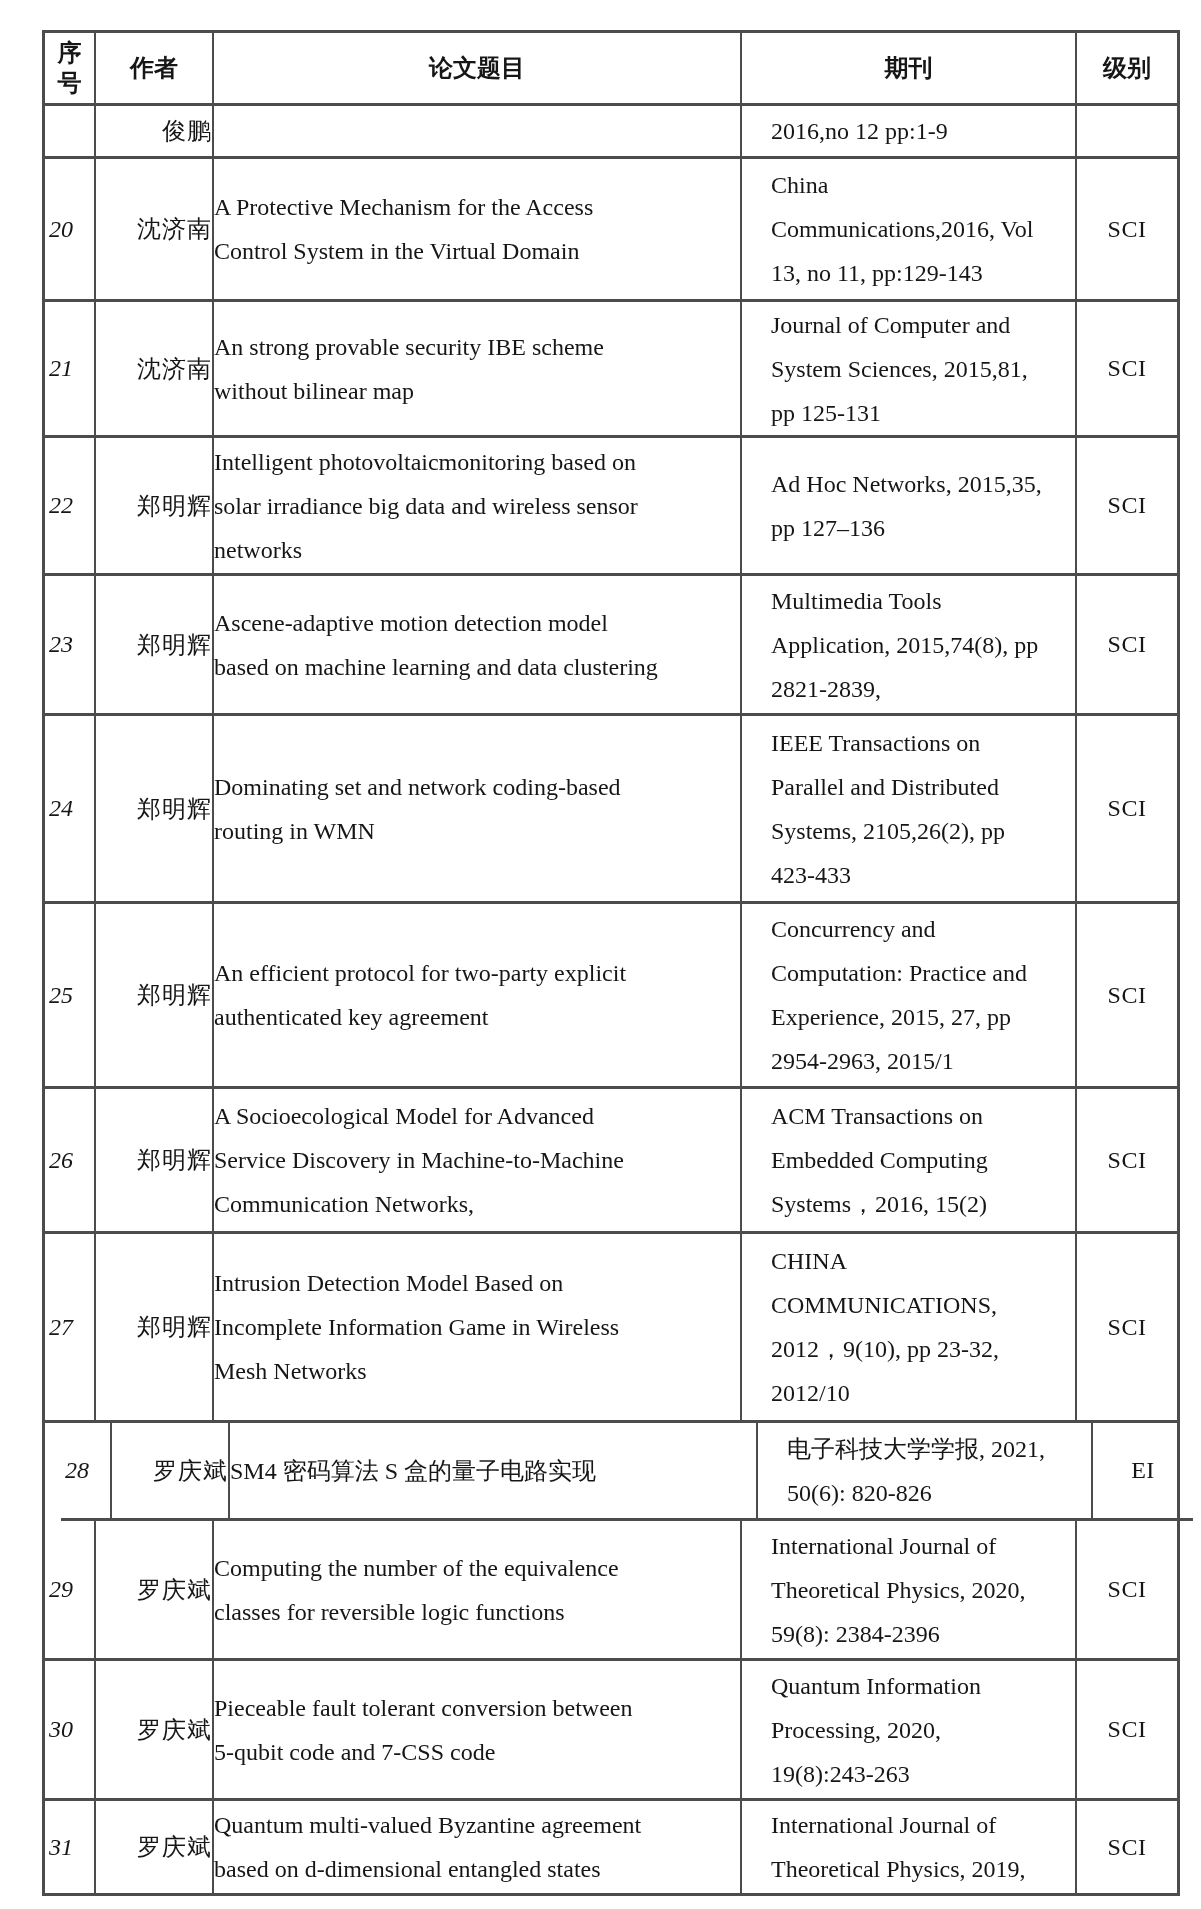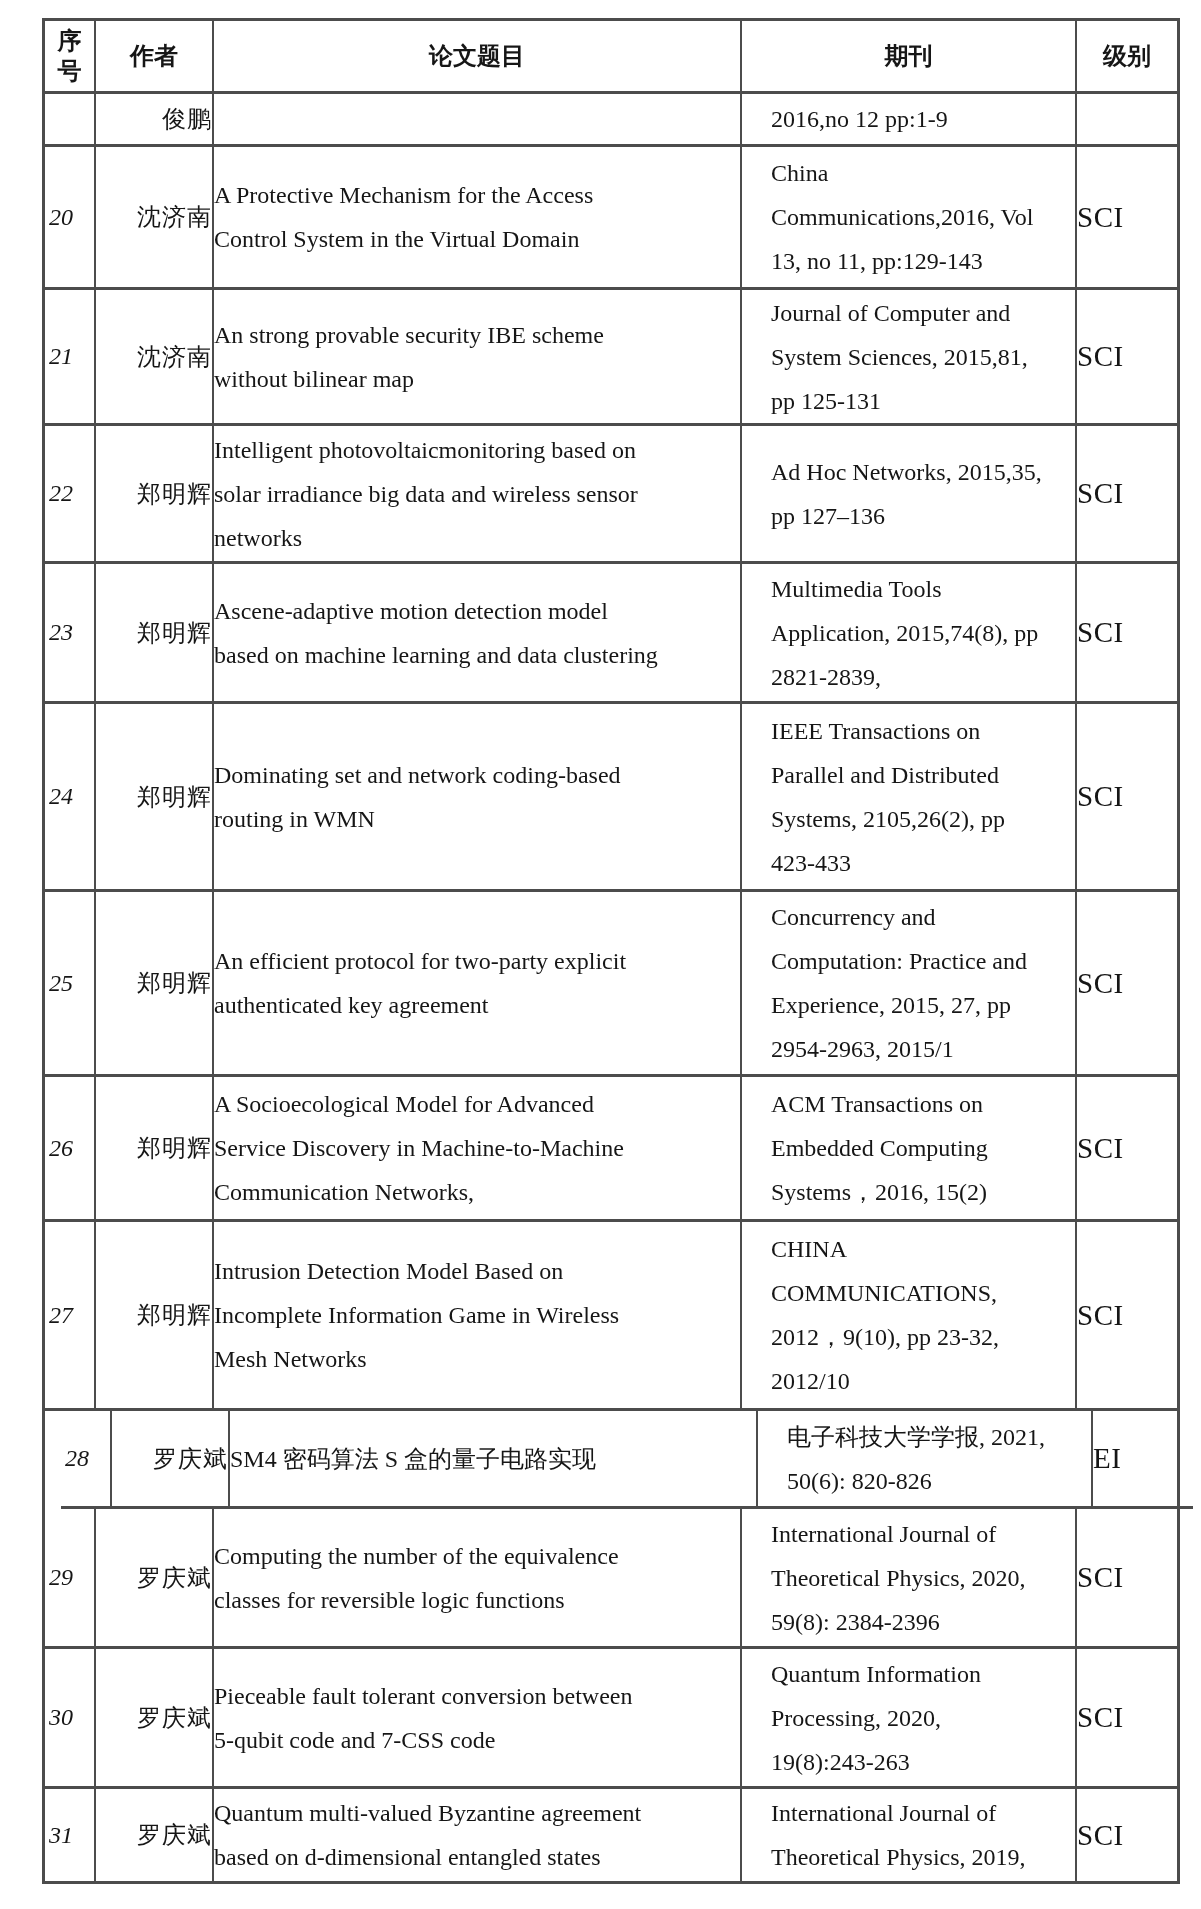--- a/index.html
+++ b/index.html
@@ -9,21 +9,21 @@
   }
   *{box-sizing:border-box;margin:0;padding:0;}
   html,body{width:1201px;height:1909px;overflow:hidden;background:var(--bg-c);}
   body{
     font-family:"Liberation Serif","DejaVu Serif",serif;
     color:var(--text-c);
     position:relative;
   }
   .paper-table{
     position:absolute;
-    left:42px;top:18px;width:1138px;
+    left:42px;top:30px;width:1138px;
     border:3px solid var(--border-c);
     border-bottom:none;
     background:var(--bg-c);
   }
   .t-row{
     display:grid;
     grid-template-columns:51px 118px 528px 335px 100px;
     border-bottom:3px solid var(--border-c);
     width:1132px;
   }
@@ -60,22 +60,22 @@
   }
   .cell-title,.cell-journal{
     justify-content:flex-start;
     font-size:24px;
     line-height:44px;
     white-space:pre-line;
   }
   .cell-title{padding-right:6px;}
   .cell-journal{padding-left:29px;padding-right:4px;}
   .cell-level{
-    justify-content:flex-start;
-    font-size:29px;
+    justify-content:center;
+    font-size:24px;
     letter-spacing:0.5px;
     border-radius:26px;
   }
 </style>
 </head>
 <body>
 
 <div class="paper-table">
   <div class="t-row header-row">
     <div class="cell">

